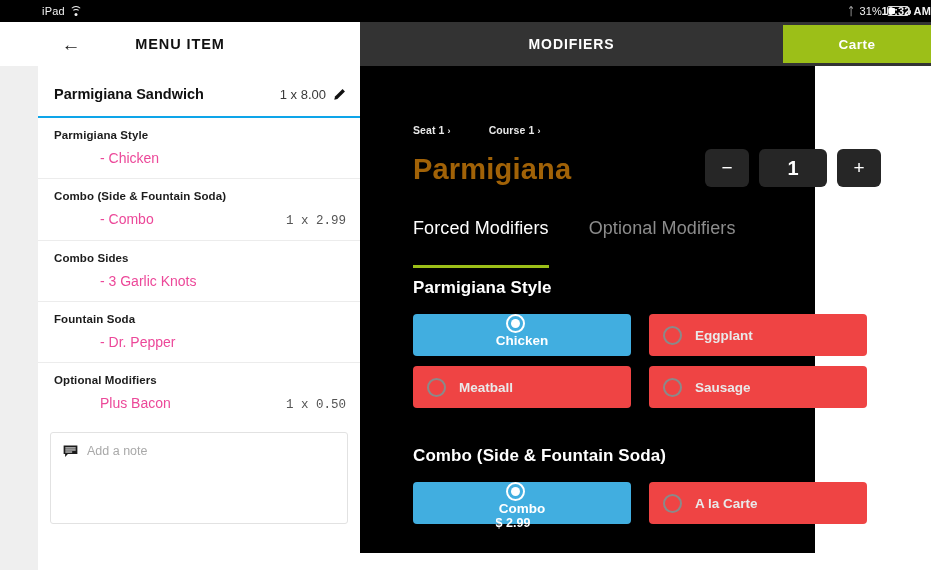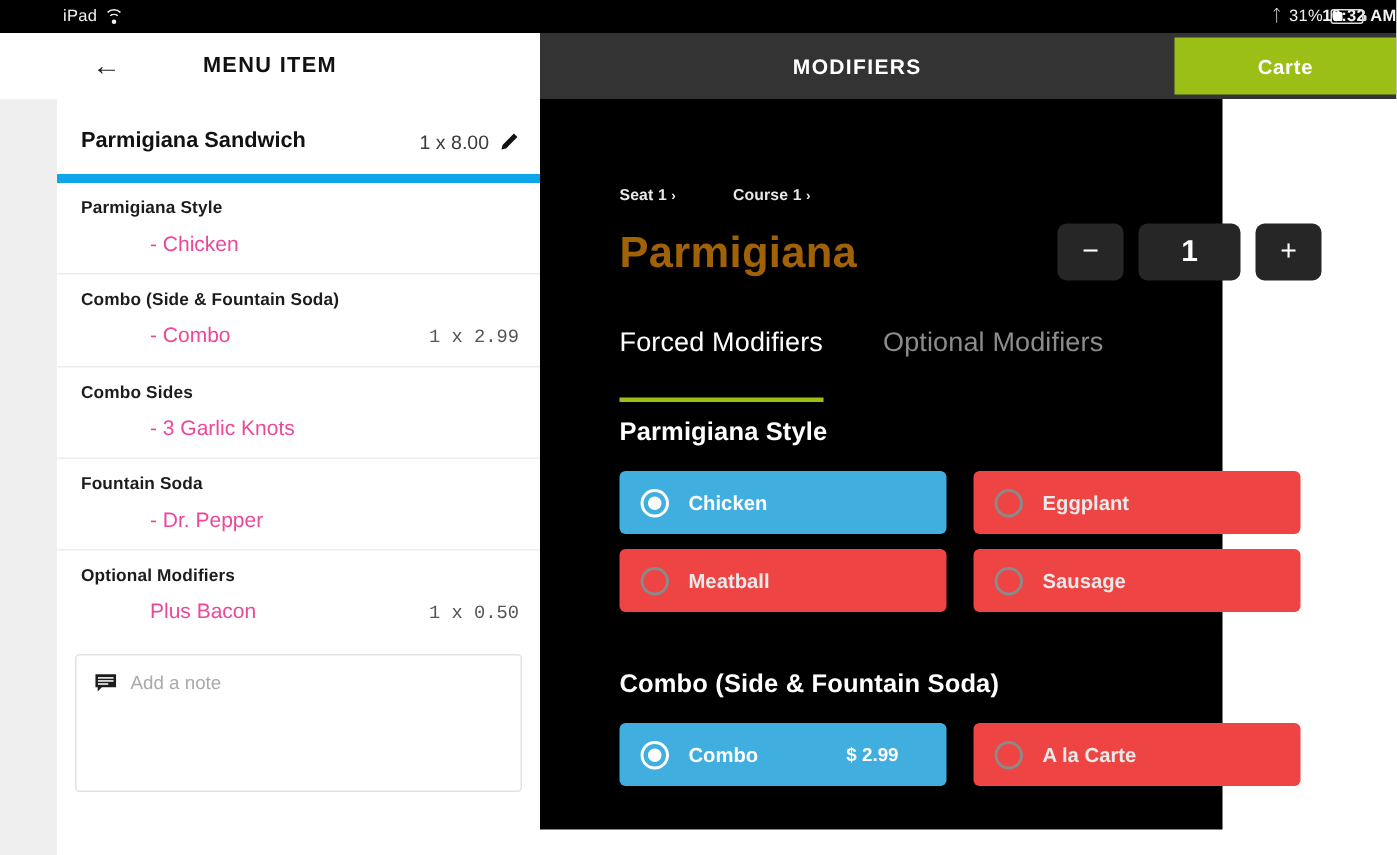--- a/index.html
+++ b/index.html
@@ -82,21 +82,21 @@
   .left-body {
     position: absolute; top: 44px; left: 38px;
     width: 322px; height: 504px;
     background: #ffffff;
     overflow: hidden;
   }
   .item-rows { padding-top: 6px; }
   .item-head-row {
     display: flex; align-items: center; justify-content: space-between;
     padding: 14px 14px 14px 16px;
-    border-bottom: 6px solid #0ea5e9;
+    border-bottom: 2px solid #0ea5e9;
   }
   .item-head-name { font-size: 14.5px; font-weight: 700; color: #111; }
   .item-head-right { display: flex; align-items: center; gap: 7px; }
   .item-head-price { font-size: 13px; color: #3a3a3a; }
   .pencil-ico { width: 13px; height: 13px; display: block; }
 
   .mod-group {
     padding: 11px 14px 12px 16px;
     border-bottom: 1px solid #ececec;
   }
@@ -172,21 +172,21 @@
   .section-title { font-size: 17px; font-weight: 700; color: #ffffff; letter-spacing: .1px; }
   .opt-grid {
     display: grid; grid-template-columns: 218px 218px;
     column-gap: 18px; row-gap: 10px; margin-top: 16px;
   }
   .opt {
     height: 42px; border-radius: 4px;
     display: flex; align-items: center; padding: 0 14px;
     background: #ef4444; color: #e9e9e9;
   }
-  .opt.selected { background: #41aee0; color: #ffffff; }
+  .opt.selected { background: #41aee0; color: #ffffff; flex-direction: column; }
   .radio {
     width: 19px; height: 19px; border-radius: 50%;
     border: 2.2px solid #8a8a8a;
     flex: 0 0 auto; margin-right: 13px;
     display: flex; align-items: center; justify-content: center;
   }
   .opt.selected .radio { border-color: #ffffff; }
   .radio > i { width: 9px; height: 9px; border-radius: 50%; background: #ffffff; display: none; }
   .opt.selected .radio > i { display: block; }
   .opt-label { font-size: 13.5px; font-weight: 600; flex: 1 1 auto; }

